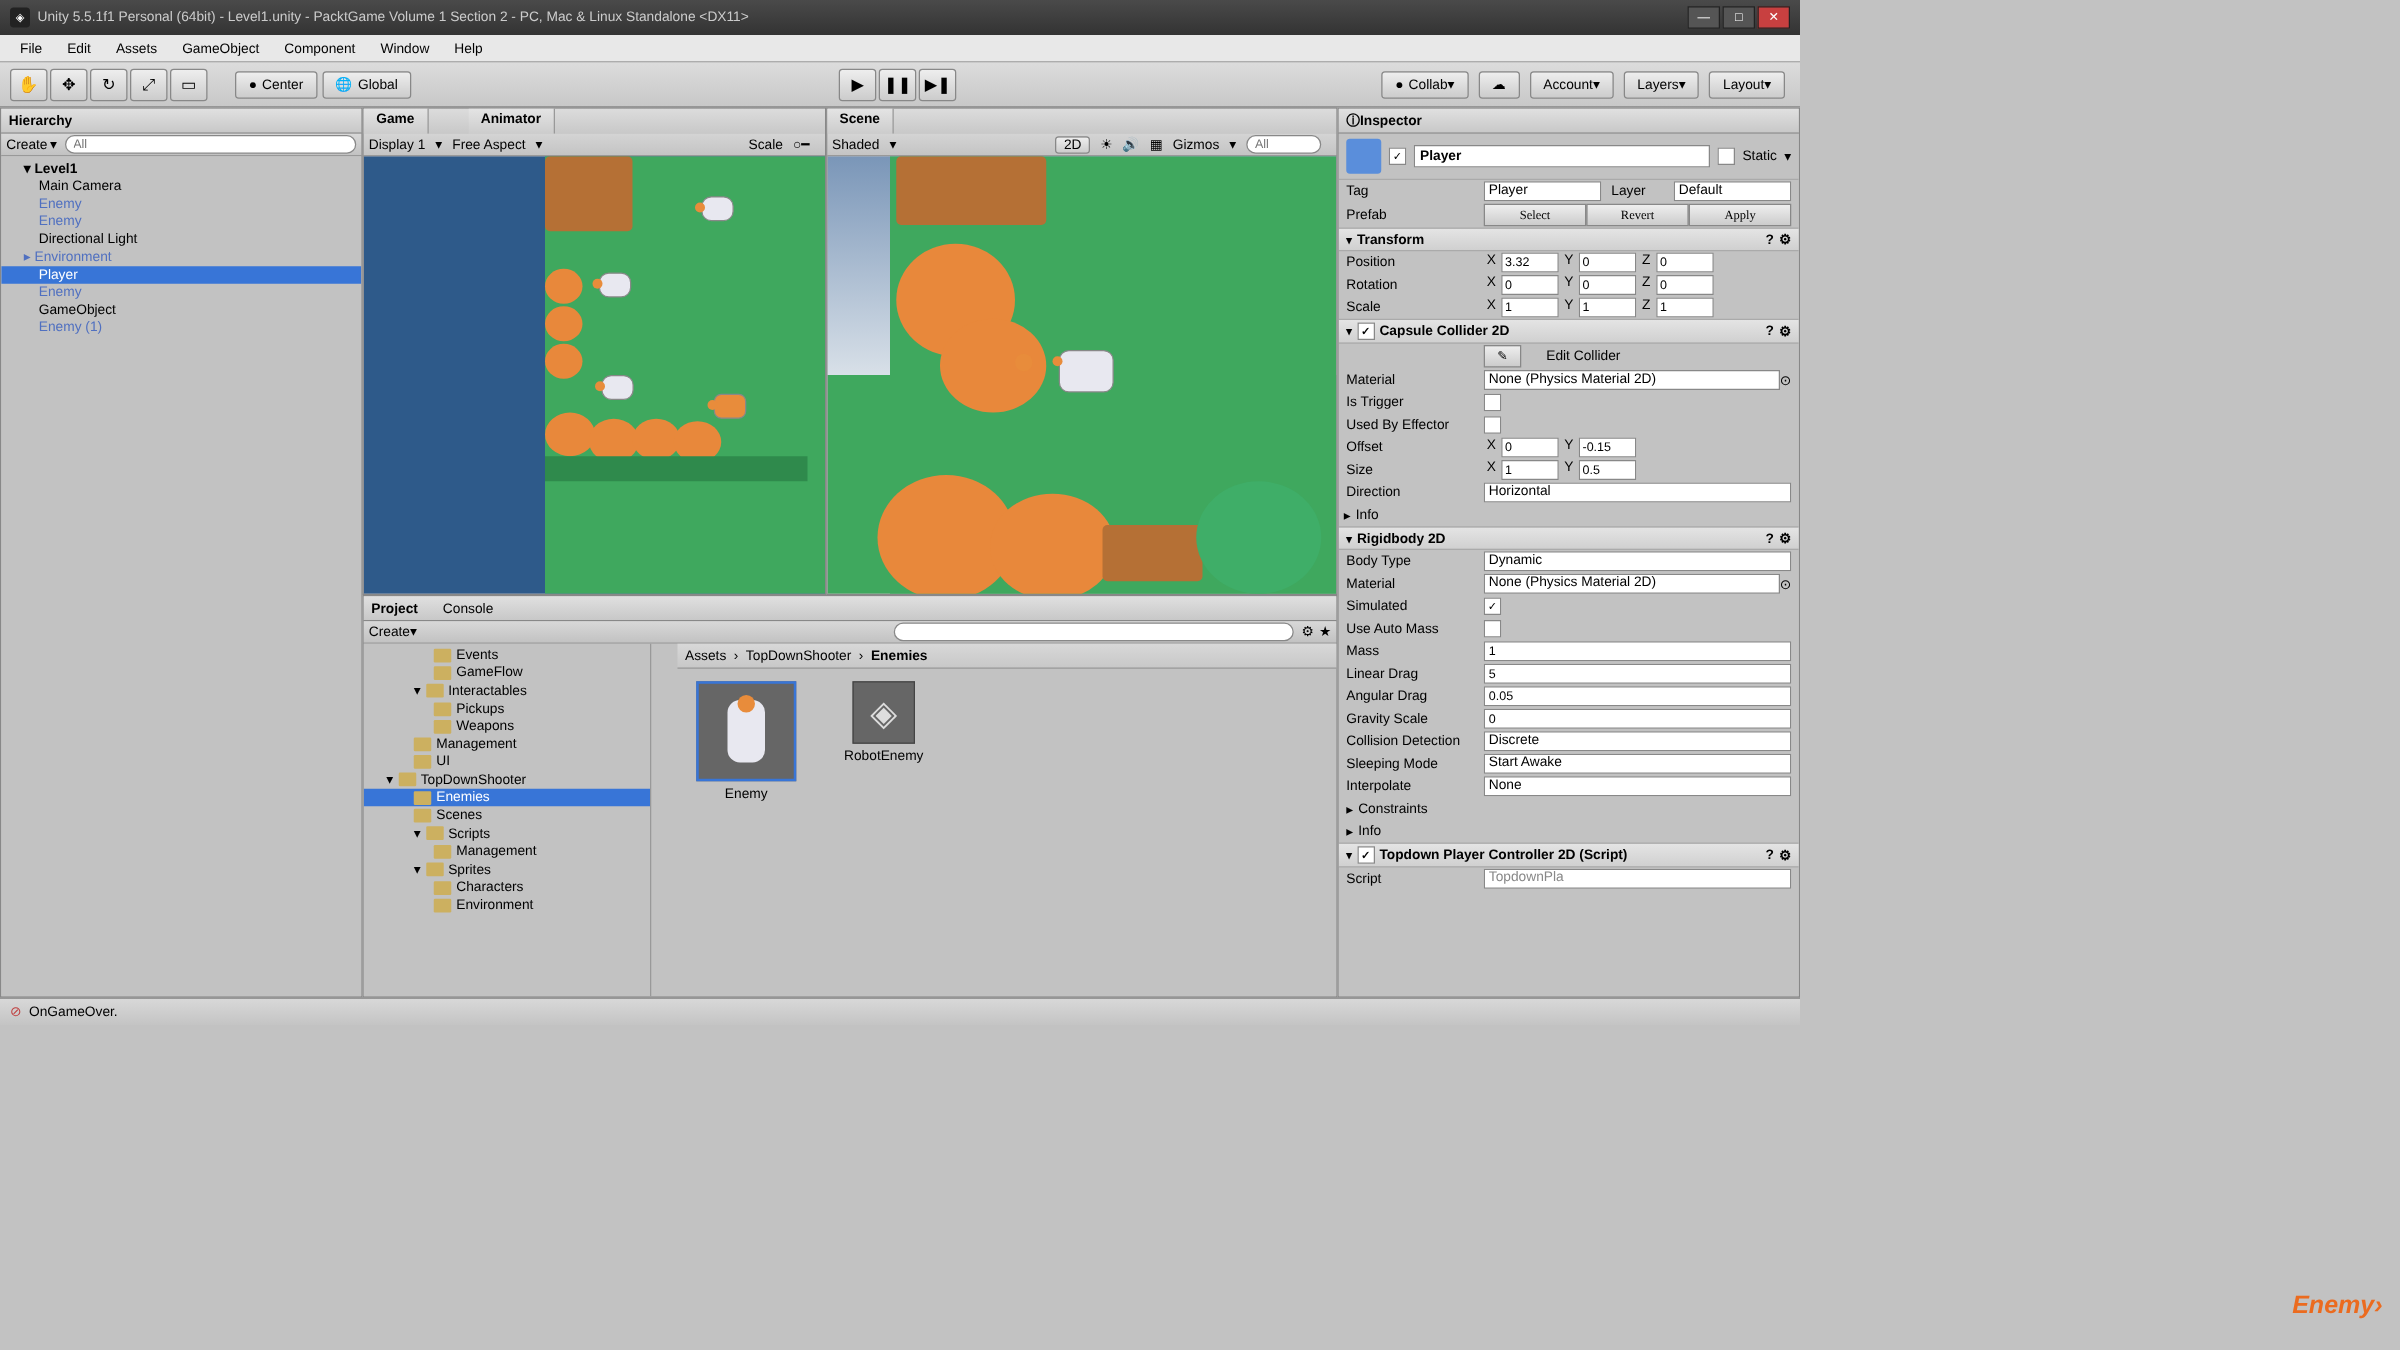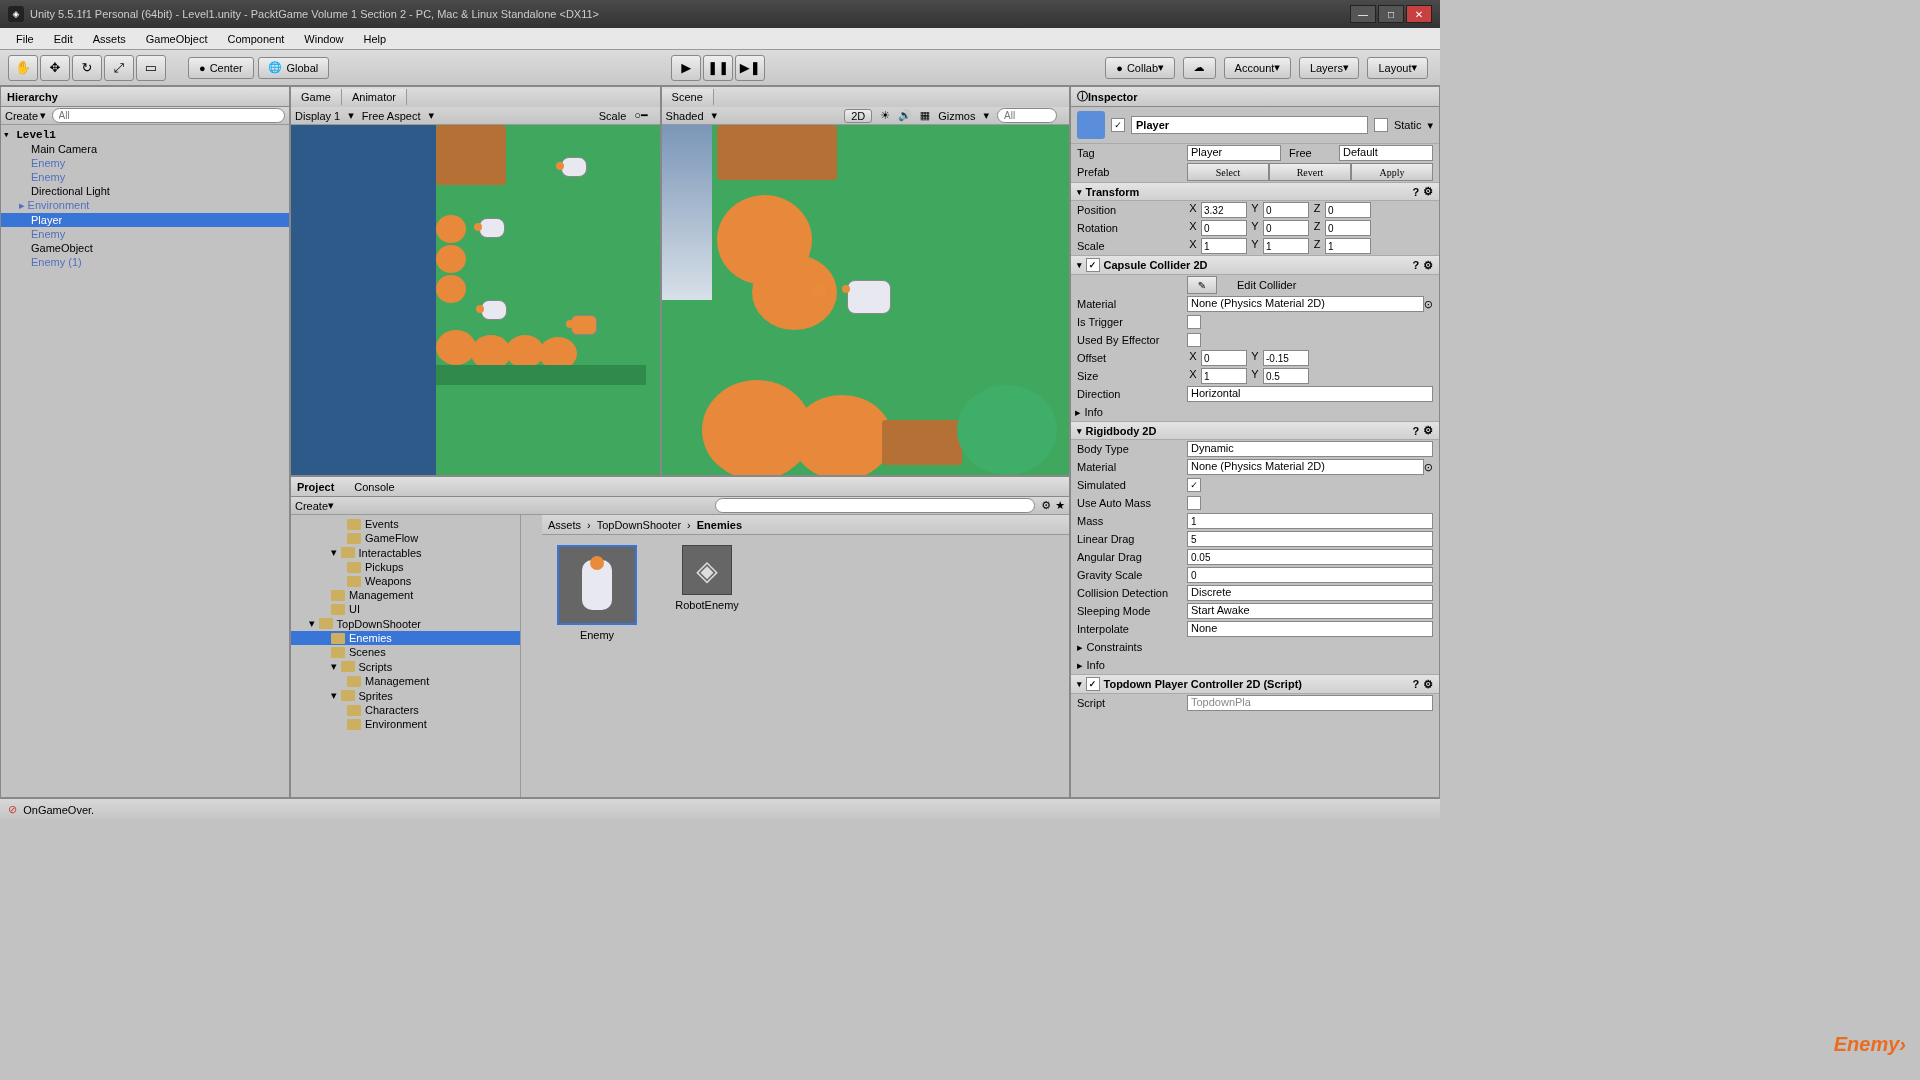--- a/index.html
+++ b/index.html
@@ -22,30 +22,30 @@
 .main { flex: 1; display: flex; }
 
 .panel { background: #c2c2c2; display: flex; flex-direction: column; border: 1px solid #888; }
 .panel-tab { height: 20px; background: linear-gradient(#e0e0e0,#c8c8c8); border-bottom: 1px solid #888; display: flex; align-items: center; padding: 0 6px; font-weight: bold; }
 .panel-subbar { height: 18px; background: linear-gradient(#d8d8d8,#c2c2c2); border-bottom:1px solid #999; display:flex; align-items:center; padding:0 4px; font-size:10px; }
 
 .left-col { width: 290px; display:flex; flex-direction:column; }
 .hierarchy { flex:1; }
 .hier-list { flex:1; background:#c2c2c2; overflow:auto; padding:2px 0; }
 .hier-item { padding: 1px 4px 1px 18px; cursor:default; }
-.hier-item.root { font-weight: bold; padding-left: 2px; font-family: Liberation Mono, monospace; }
+.hier-item.root { font-weight: bold; padding-left: 18px; }
 .hier-item.root::before { content:"▾ "; }
 .hier-item.child { padding-left: 30px; color:#000; }
 .hier-item.blue { color: #5070c0; }
 .hier-item.selected { background: #3875d7; color:#fff; }
 
 .center-col { flex:1; display:flex; flex-direction:column; }
 .views { height: 390px; display:flex; }
 .view-panel { flex:1; display:flex; flex-direction:column; border:1px solid #888; }
-.view-tabs { height:20px; background: linear-gradient(#dcdcdc,#c8c8c8); display:flex; align-items:center; font-weight:normal; }
+.view-tabs { height:20px; background: linear-gradient(#dcdcdc,#c8c8c8); display:flex; font-weight:bold;gap:32px; }
 .view-tabs .tab { padding:2px 10px; border-right:1px solid #999; background:linear-gradient(#e4e4e4,#ccc); }
 .view-opts { height:18px; background: linear-gradient(#d4d4d4,#c4c4c4); display:flex; align-items:center; padding:0 4px; font-size:10px; border-bottom:1px solid #999;}
 .view-opts > * { margin-right:8px; }
 .viewport { flex:1; position:relative; overflow:hidden; }
 .game-bg { position:absolute; inset:0; background:#2e5a8a; }
 .terrain { position:absolute; background:#3fa85e; }
 .orange-blob { position:absolute; background:#e8883b; border-radius:50%; }
 .brown-plat { position:absolute; background:#b57035; border-radius:4px; }
 .robot { position:absolute; width:26px; height:20px; background:#e8e8f0; border:1px solid #888; border-radius:8px; }
 .robot::before { content:""; position:absolute; left:-6px; top:4px; width:8px; height:8px; background:#e88c3b; border-radius:50%; }
@@ -330,21 +330,21 @@
           <div class="cube-icon"></div>
           <div class="checkbox">✓</div>
           <input class="name-field" value="Player" style="">
           <div class="checkbox"></div>
           <span>Static</span>
             <span>▾</span>
         </div>
         <div class="insp-row">
           <label>Tag</label>
           <div class="insp-field"><span>Player</span></div>
-          <label style="width:50px;margin-left:8px">Free</label>
+          <label style="width:50px;margin-left:8px">Layer</label>
           <div class="insp-field"><span>Default</span></div>
         </div>
         <div class="insp-row">
           <label>Prefab</label>
           <div class="insp-btn">Select</div>
           <div class="insp-btn">Revert</div>
           <div class="insp-btn">Apply</div>
         </div>
 
         <div class="component-header">

